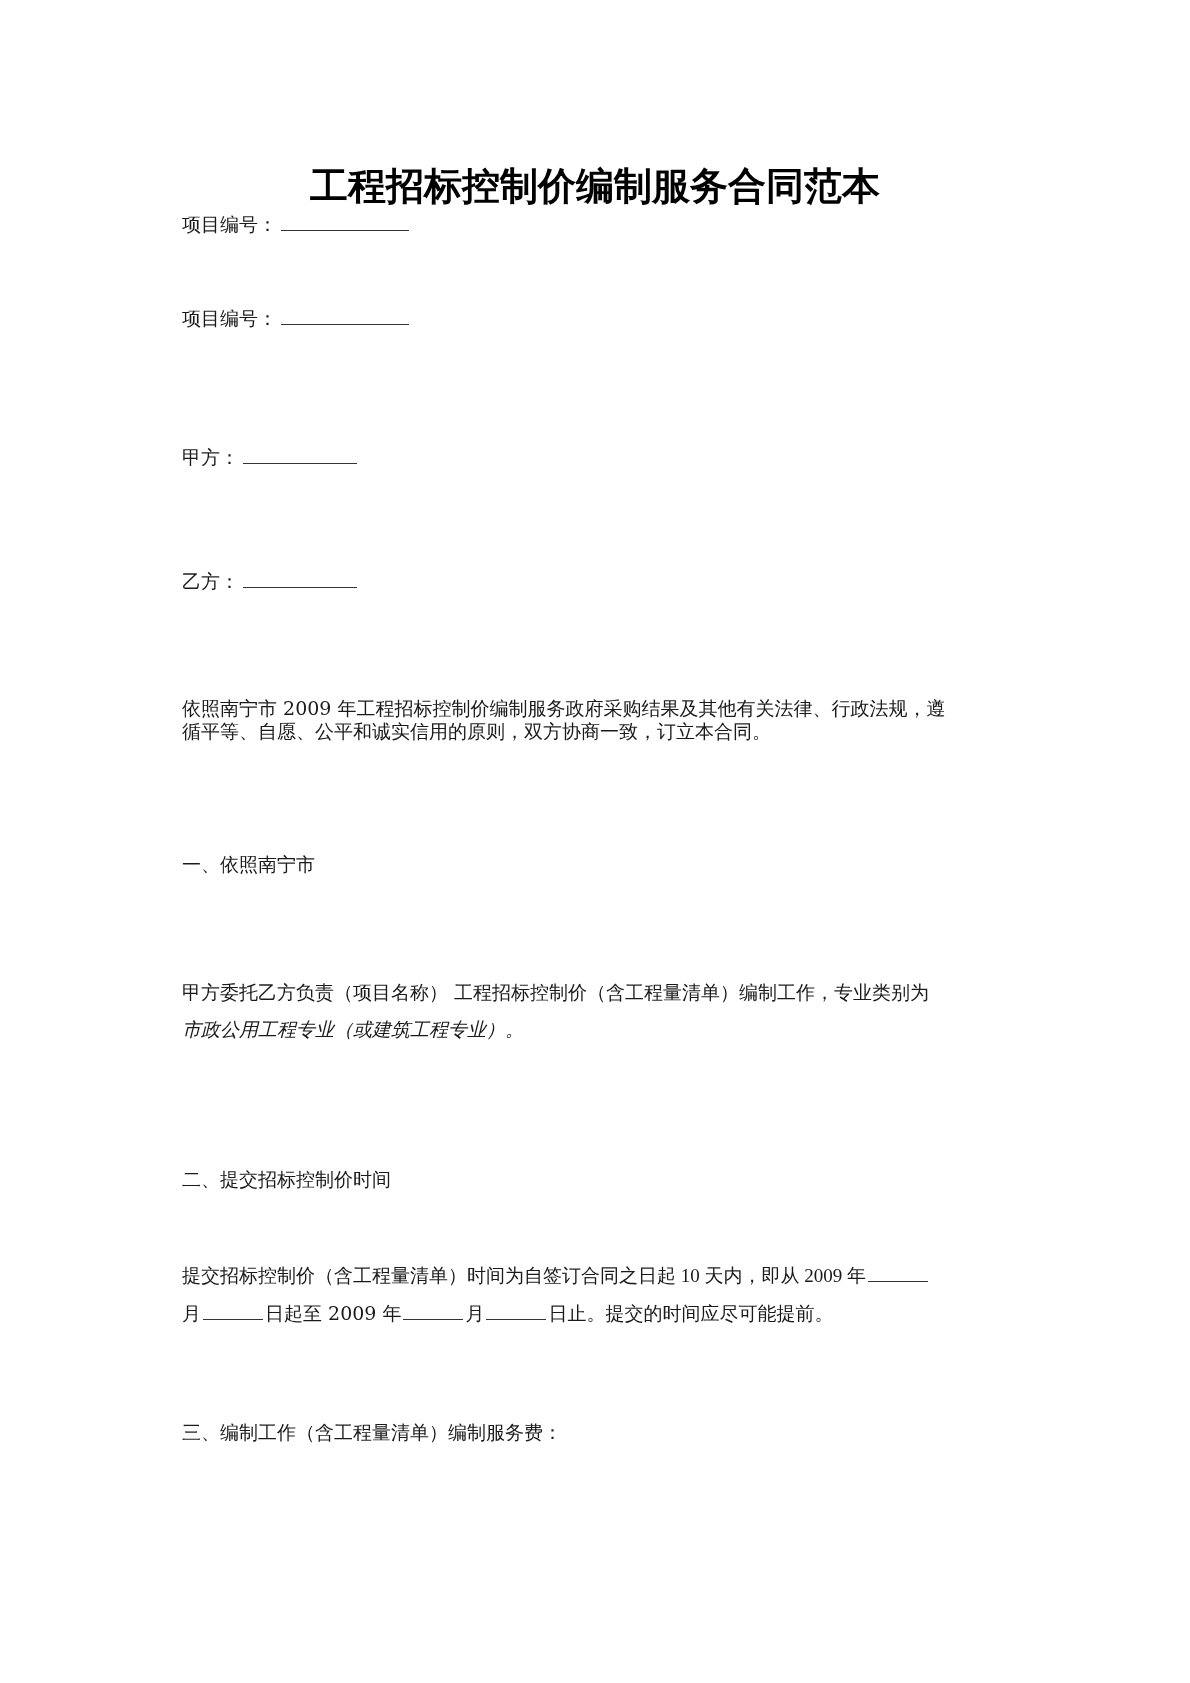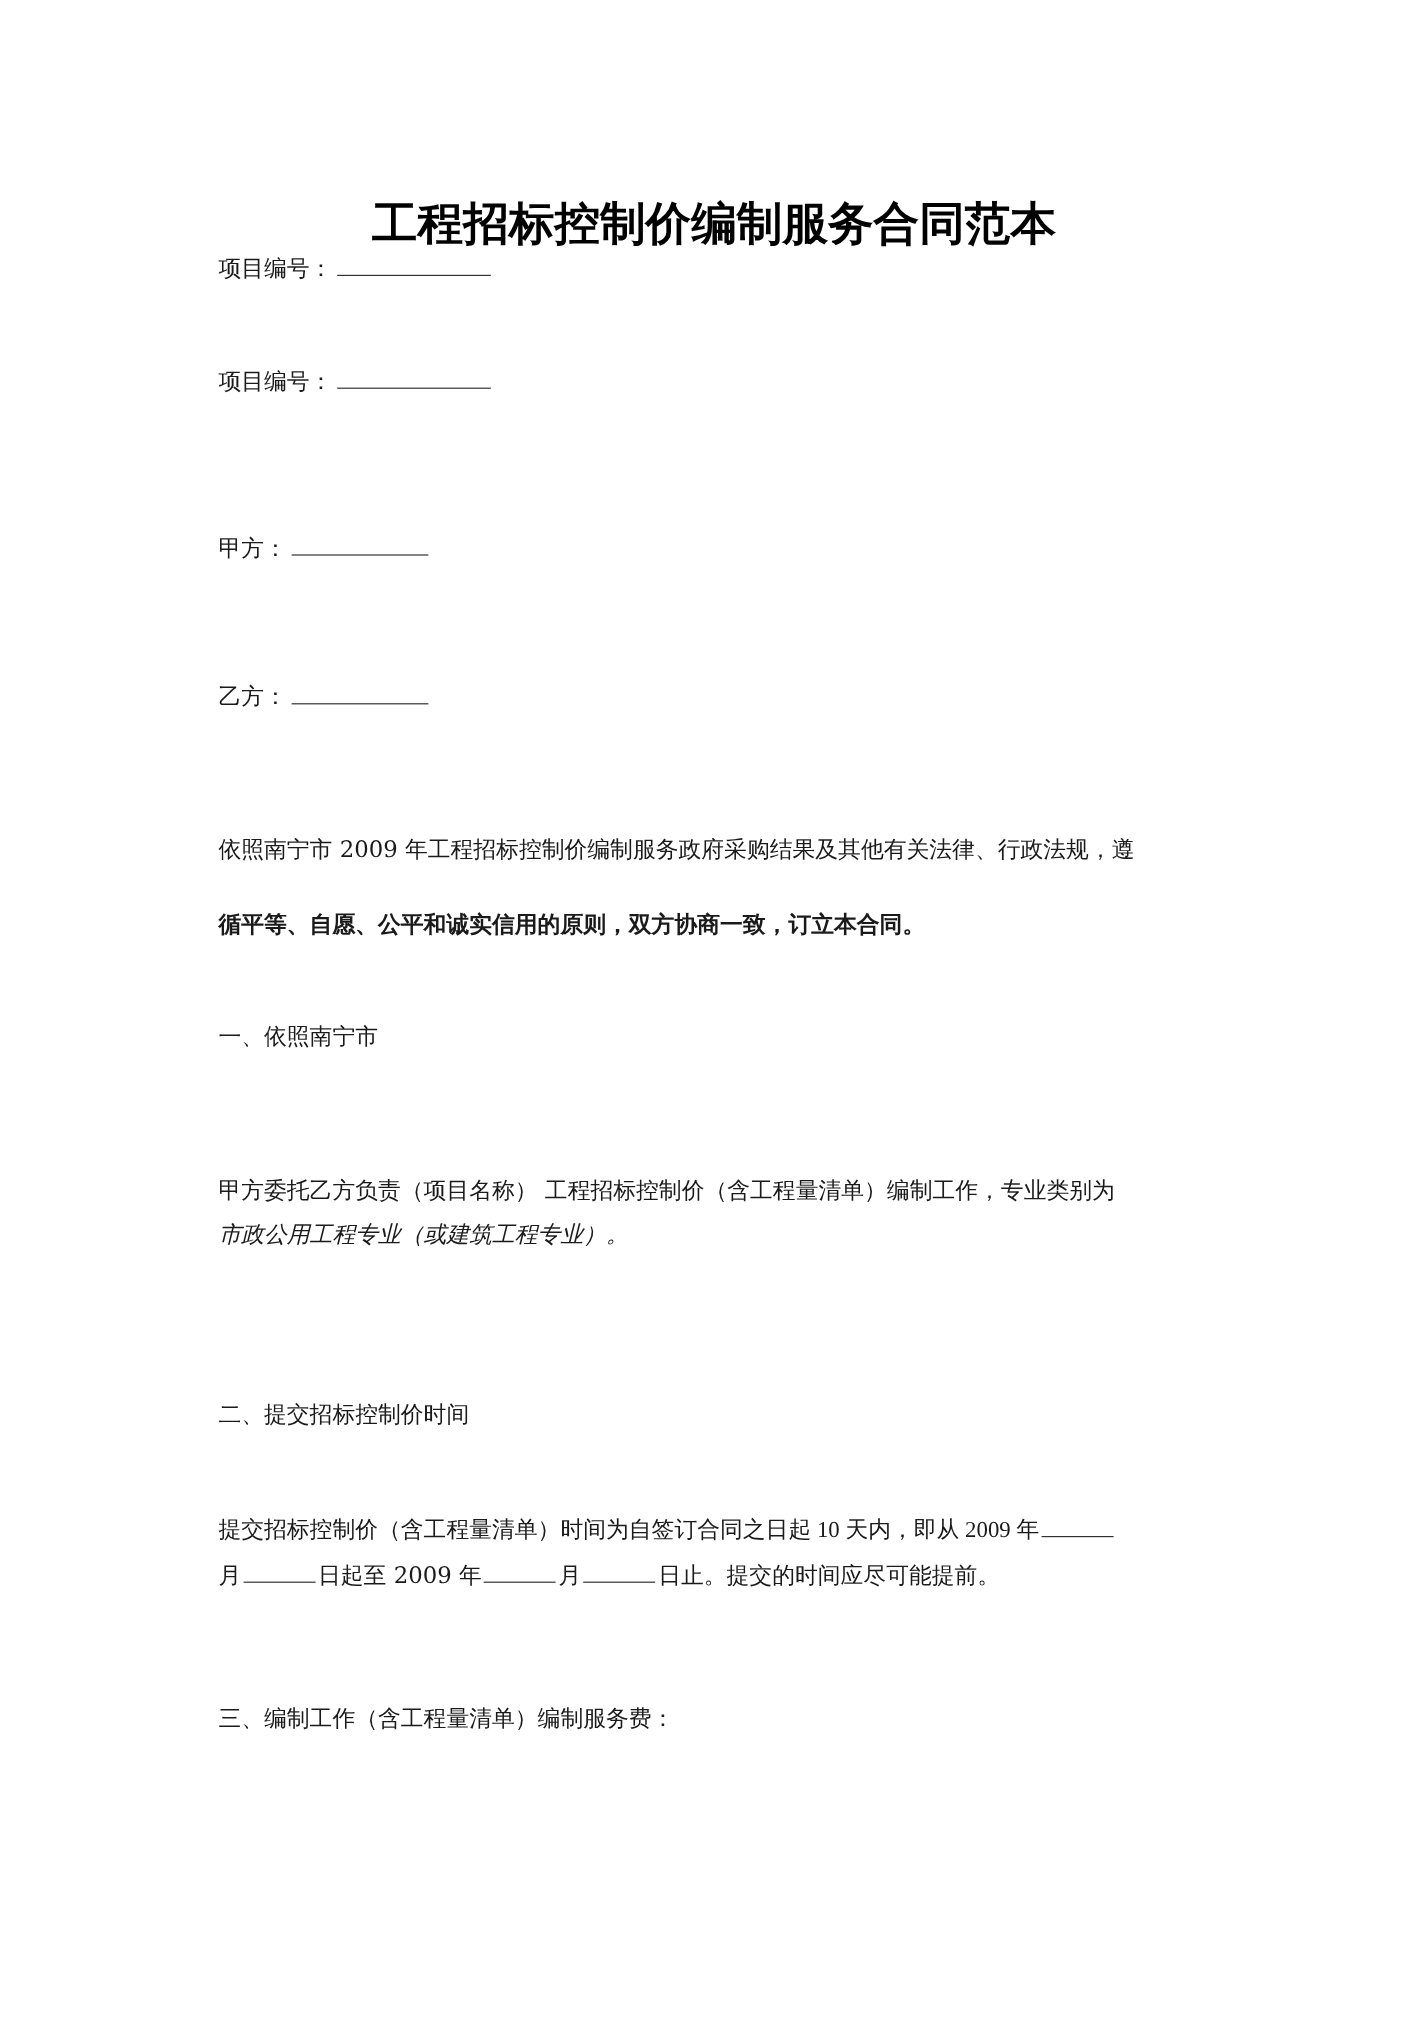--- a/index.html
+++ b/index.html
@@ -70,21 +70,21 @@
 
   <div class="line" style="top:438px;">
     <span>甲方：</span><span class="blank w-mid"></span>
   </div>
 
   <div class="line" style="top:562px;">
     <span>乙方：</span><span class="blank w-mid"></span>
   </div>
 
   <div class="line" style="top:689px;">依照南宁市 2009 年工程招标控制价编制服务政府采购结果及其他有关法律、行政法规，遵</div>
-  <div class="line" style="top:752px;font-weight:bold;">循平等、自愿、公平和诚实信用的原则，双方协商一致，订立本合同。</div>
+  <div class="line" style="top:712px;">循平等、自愿、公平和诚实信用的原则，双方协商一致，订立本合同。</div>
 
   <div class="line" style="top:845px;">一、依照南宁市</div>
   <div class="line" style="top:973px;">甲方委托乙方负责（项目名称） 工程招标控制价（含工程量清单）编制工作，专业类别为</div>
   <div class="line" style="top:1010px;font-style:italic;">市政公用工程专业（或建筑工程专业）。</div>
 
   <div class="line" style="top:1160px;">二、提交招标控制价时间</div>
   <div class="line" style="top:1257px;font-family:Liberation Serif, serif;">
     <span>提交招标控制价（含工程量清单）时间为自签订合同之日起 10 天内，即从 2009 年</span><span class="blank w-short"></span>
   </div>
   <div class="line" style="top:1294px;">

